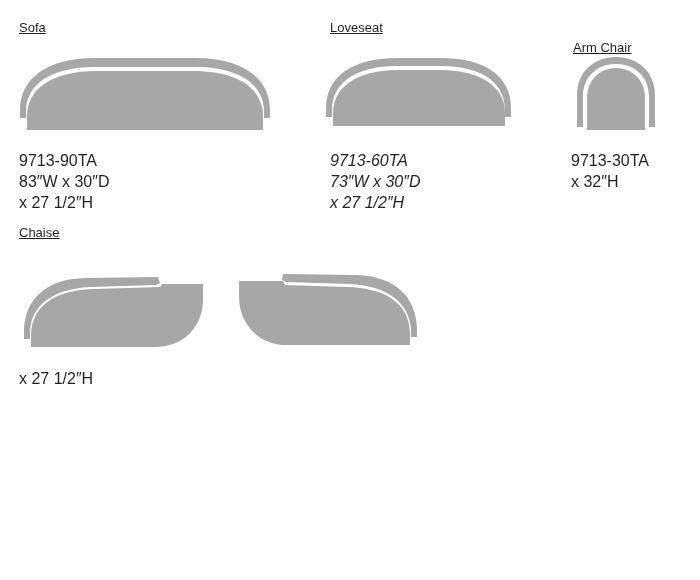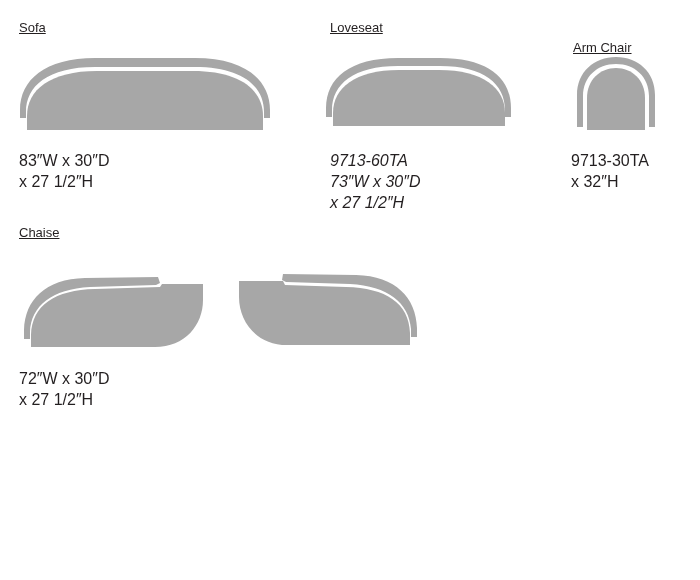--- a/index.html
+++ b/index.html
@@ -15,20 +15,21 @@
 <body>
 
 <div class="title" style="left:19px;top:19px;">Sofa</div>
 <svg class="shape" width="700" height="580">
 
   <path class="fill" d="M20,118 L20,110 C20,80 45,58 95,58 L195,58 C245,58 270,80 270,110 L270,118 L264,118 L264,112 C264,86 242,67 195,67 L95,67 C48,67 26,86 26,112 L26,118 Z"></path>
 
   <path class="fill" d="M27,130 L27,116 C27,90 50,71 97,71 L193,71 C240,71 263,90 263,116 L263,130 Z"></path>
 </svg>
 <div class="specs" style="left:19px;top:150px;">
+  <div>9713-90TA</div>
   <div>83″W x 30″D</div>
   <div>x 27 1/2″H</div>
 </div>
 
 <div class="title" style="left:330px;top:19px;">Loveseat</div>
 <svg class="shape" width="700" height="580">
   <path class="fill" d="M326,117 L326,108 C326,78 350,58 398,58 L440,58 C488,58 511,78 511,108 L511,117 L505,117 L505,110 C505,84 484,66 440,66 L398,66 C354,66 332,84 332,110 L332,117 Z"></path>
   <path class="fill" d="M333,126 L333,113 C333,88 355,70 399,70 L439,70 C483,70 505,88 505,113 L505,126 Z"></path>
 </svg>
 <div class="specs" style="left:330px;top:150px;font-style:italic;">
@@ -54,15 +55,14 @@
 
   <path class="fill" d="M31,347 L31,335 C32,305 55,290 95,289 L160,287 L162,284 L203,284 L203,300 C203,325 185,347 155,347 Z"></path>
 </svg>
 <svg class="shape" width="700" height="580">
 
   <path class="fill" d="M417,337 L417,328 C416,298 396,276 356,275 L283,274 L282,280 L286,282 L350,284 C388,286 409,303 411,329 L411,337 Z"></path>
 
   <path class="fill" d="M410,345 L410,333 C409,303 386,288 346,287 L285,285 L283,281 L239,281 L239,297 C239,322 257,345 287,345 Z"></path>
 </svg>
 <div class="specs" style="left:19px;top:368px;">
-  <div>72″W x 30″D</div>
   <div>x 27 1/2″H</div>
 </div>
 
 </body></html>

